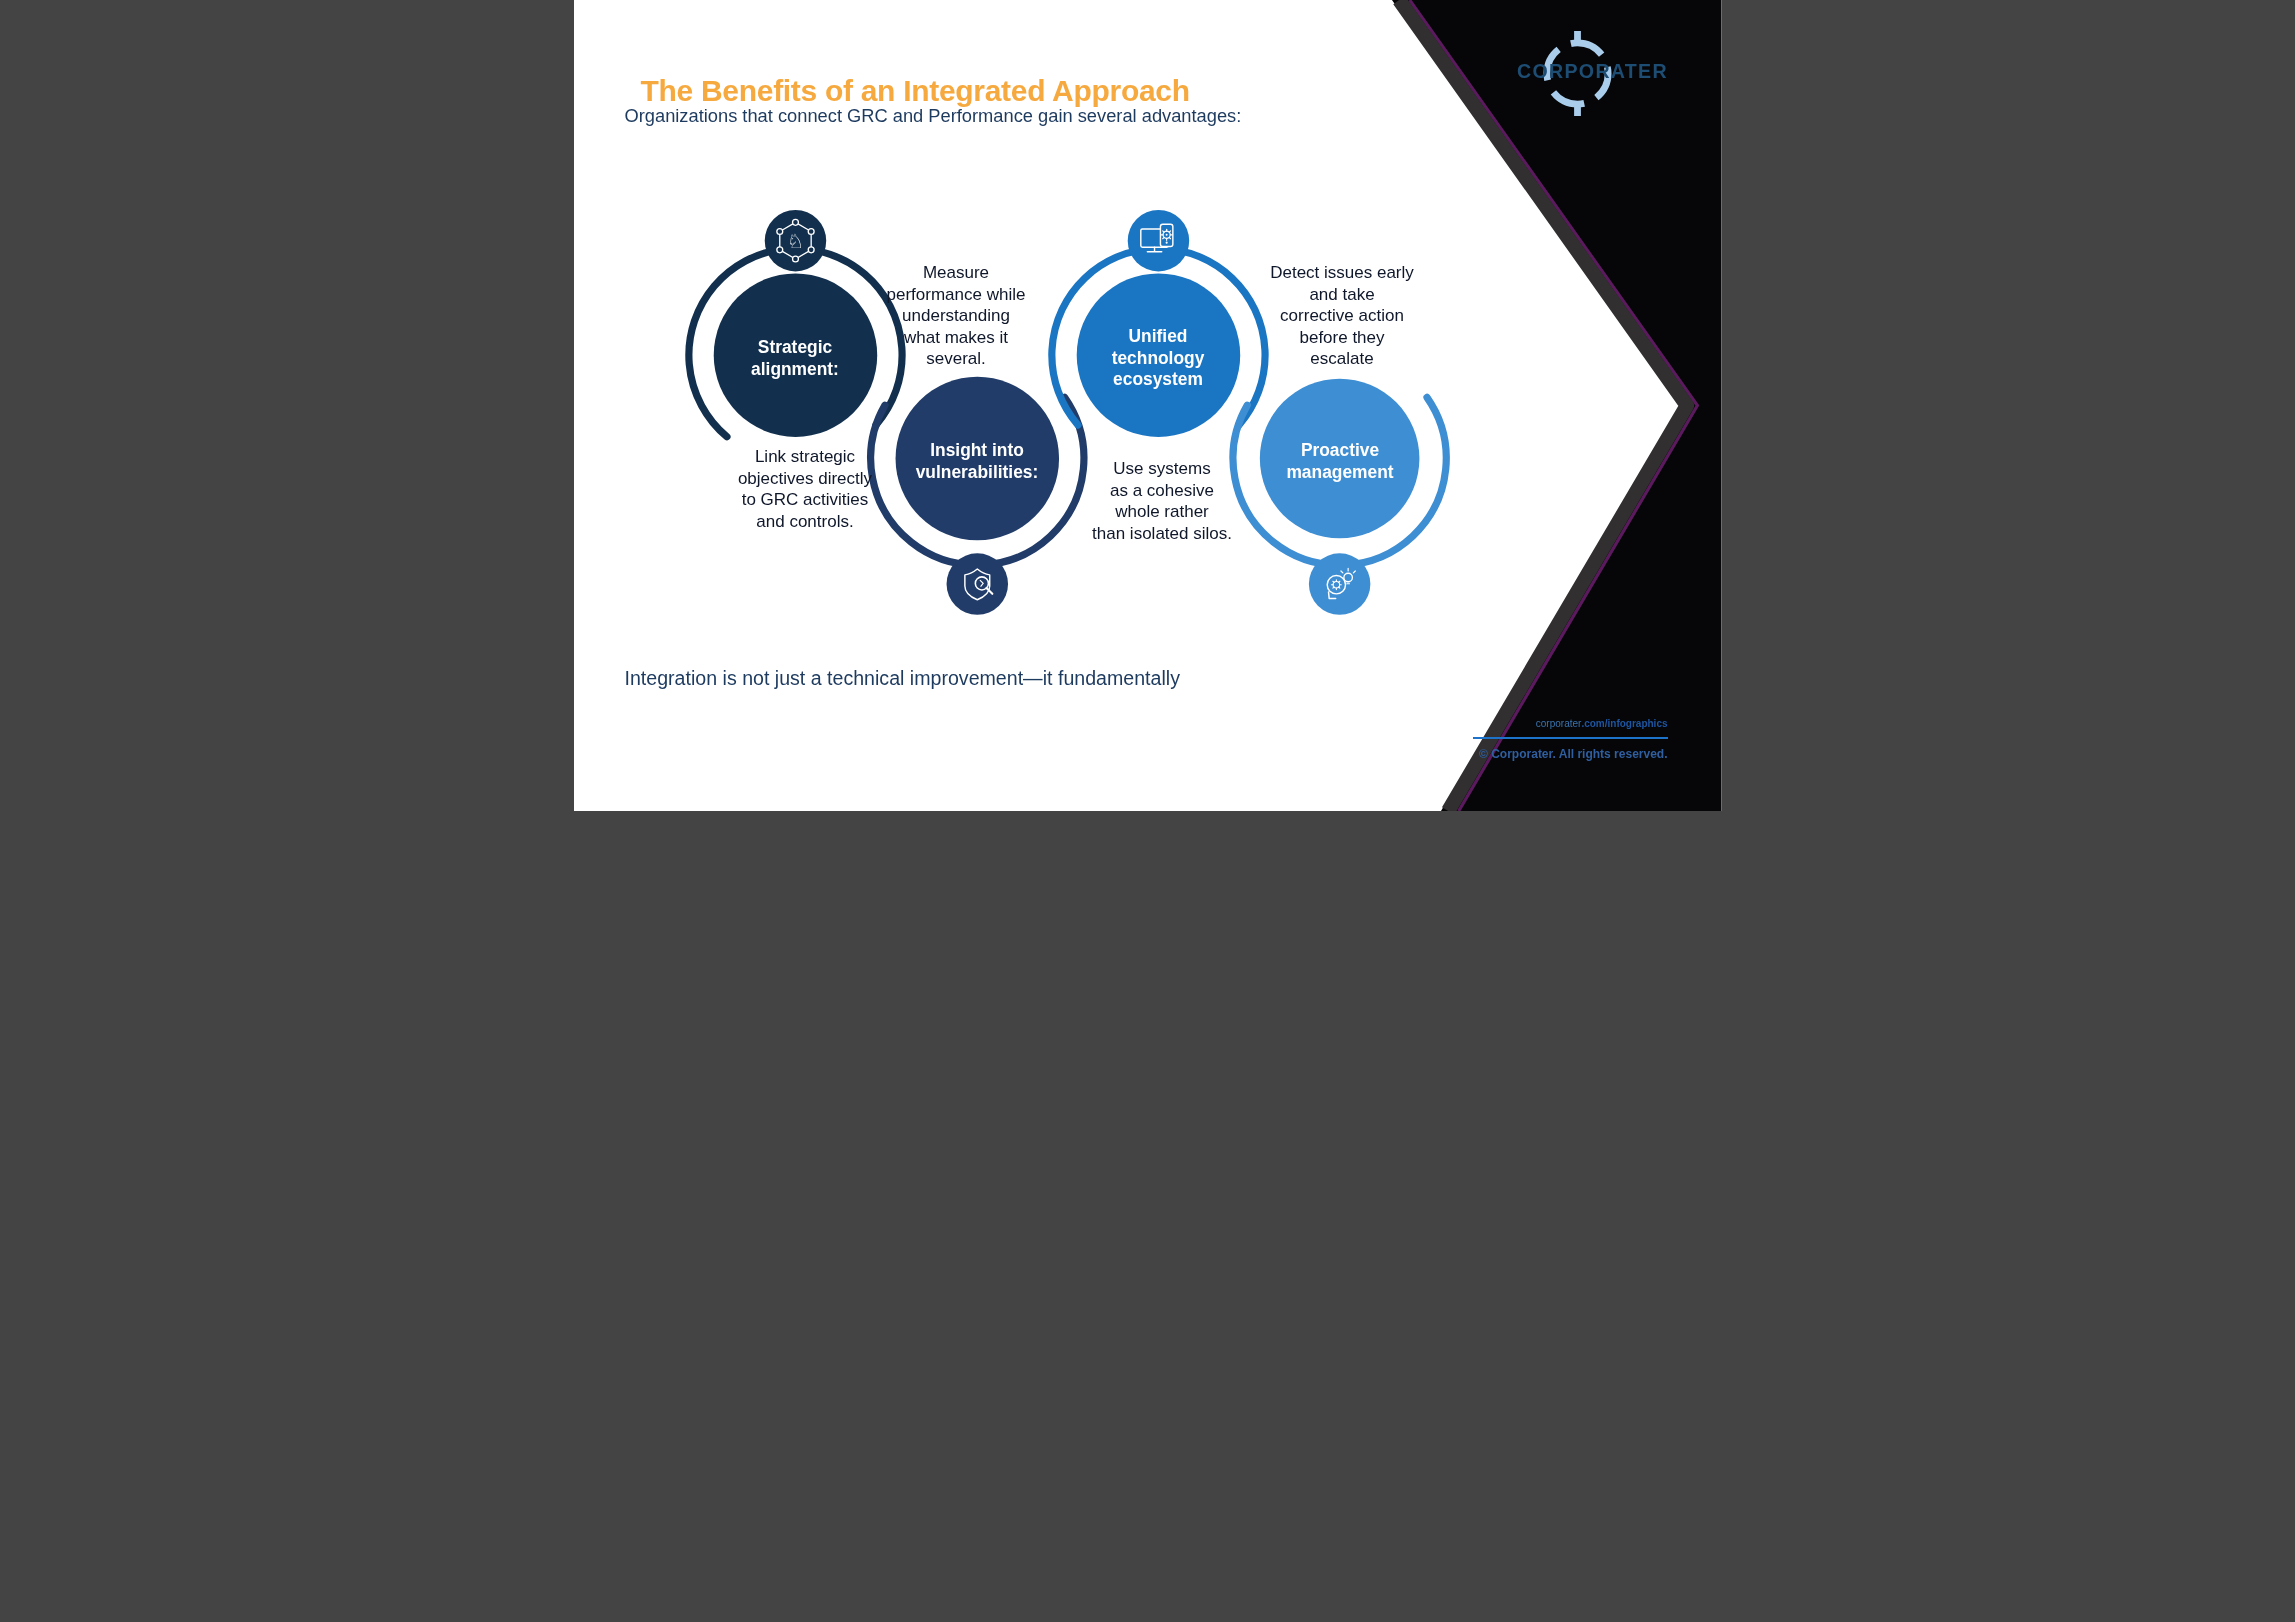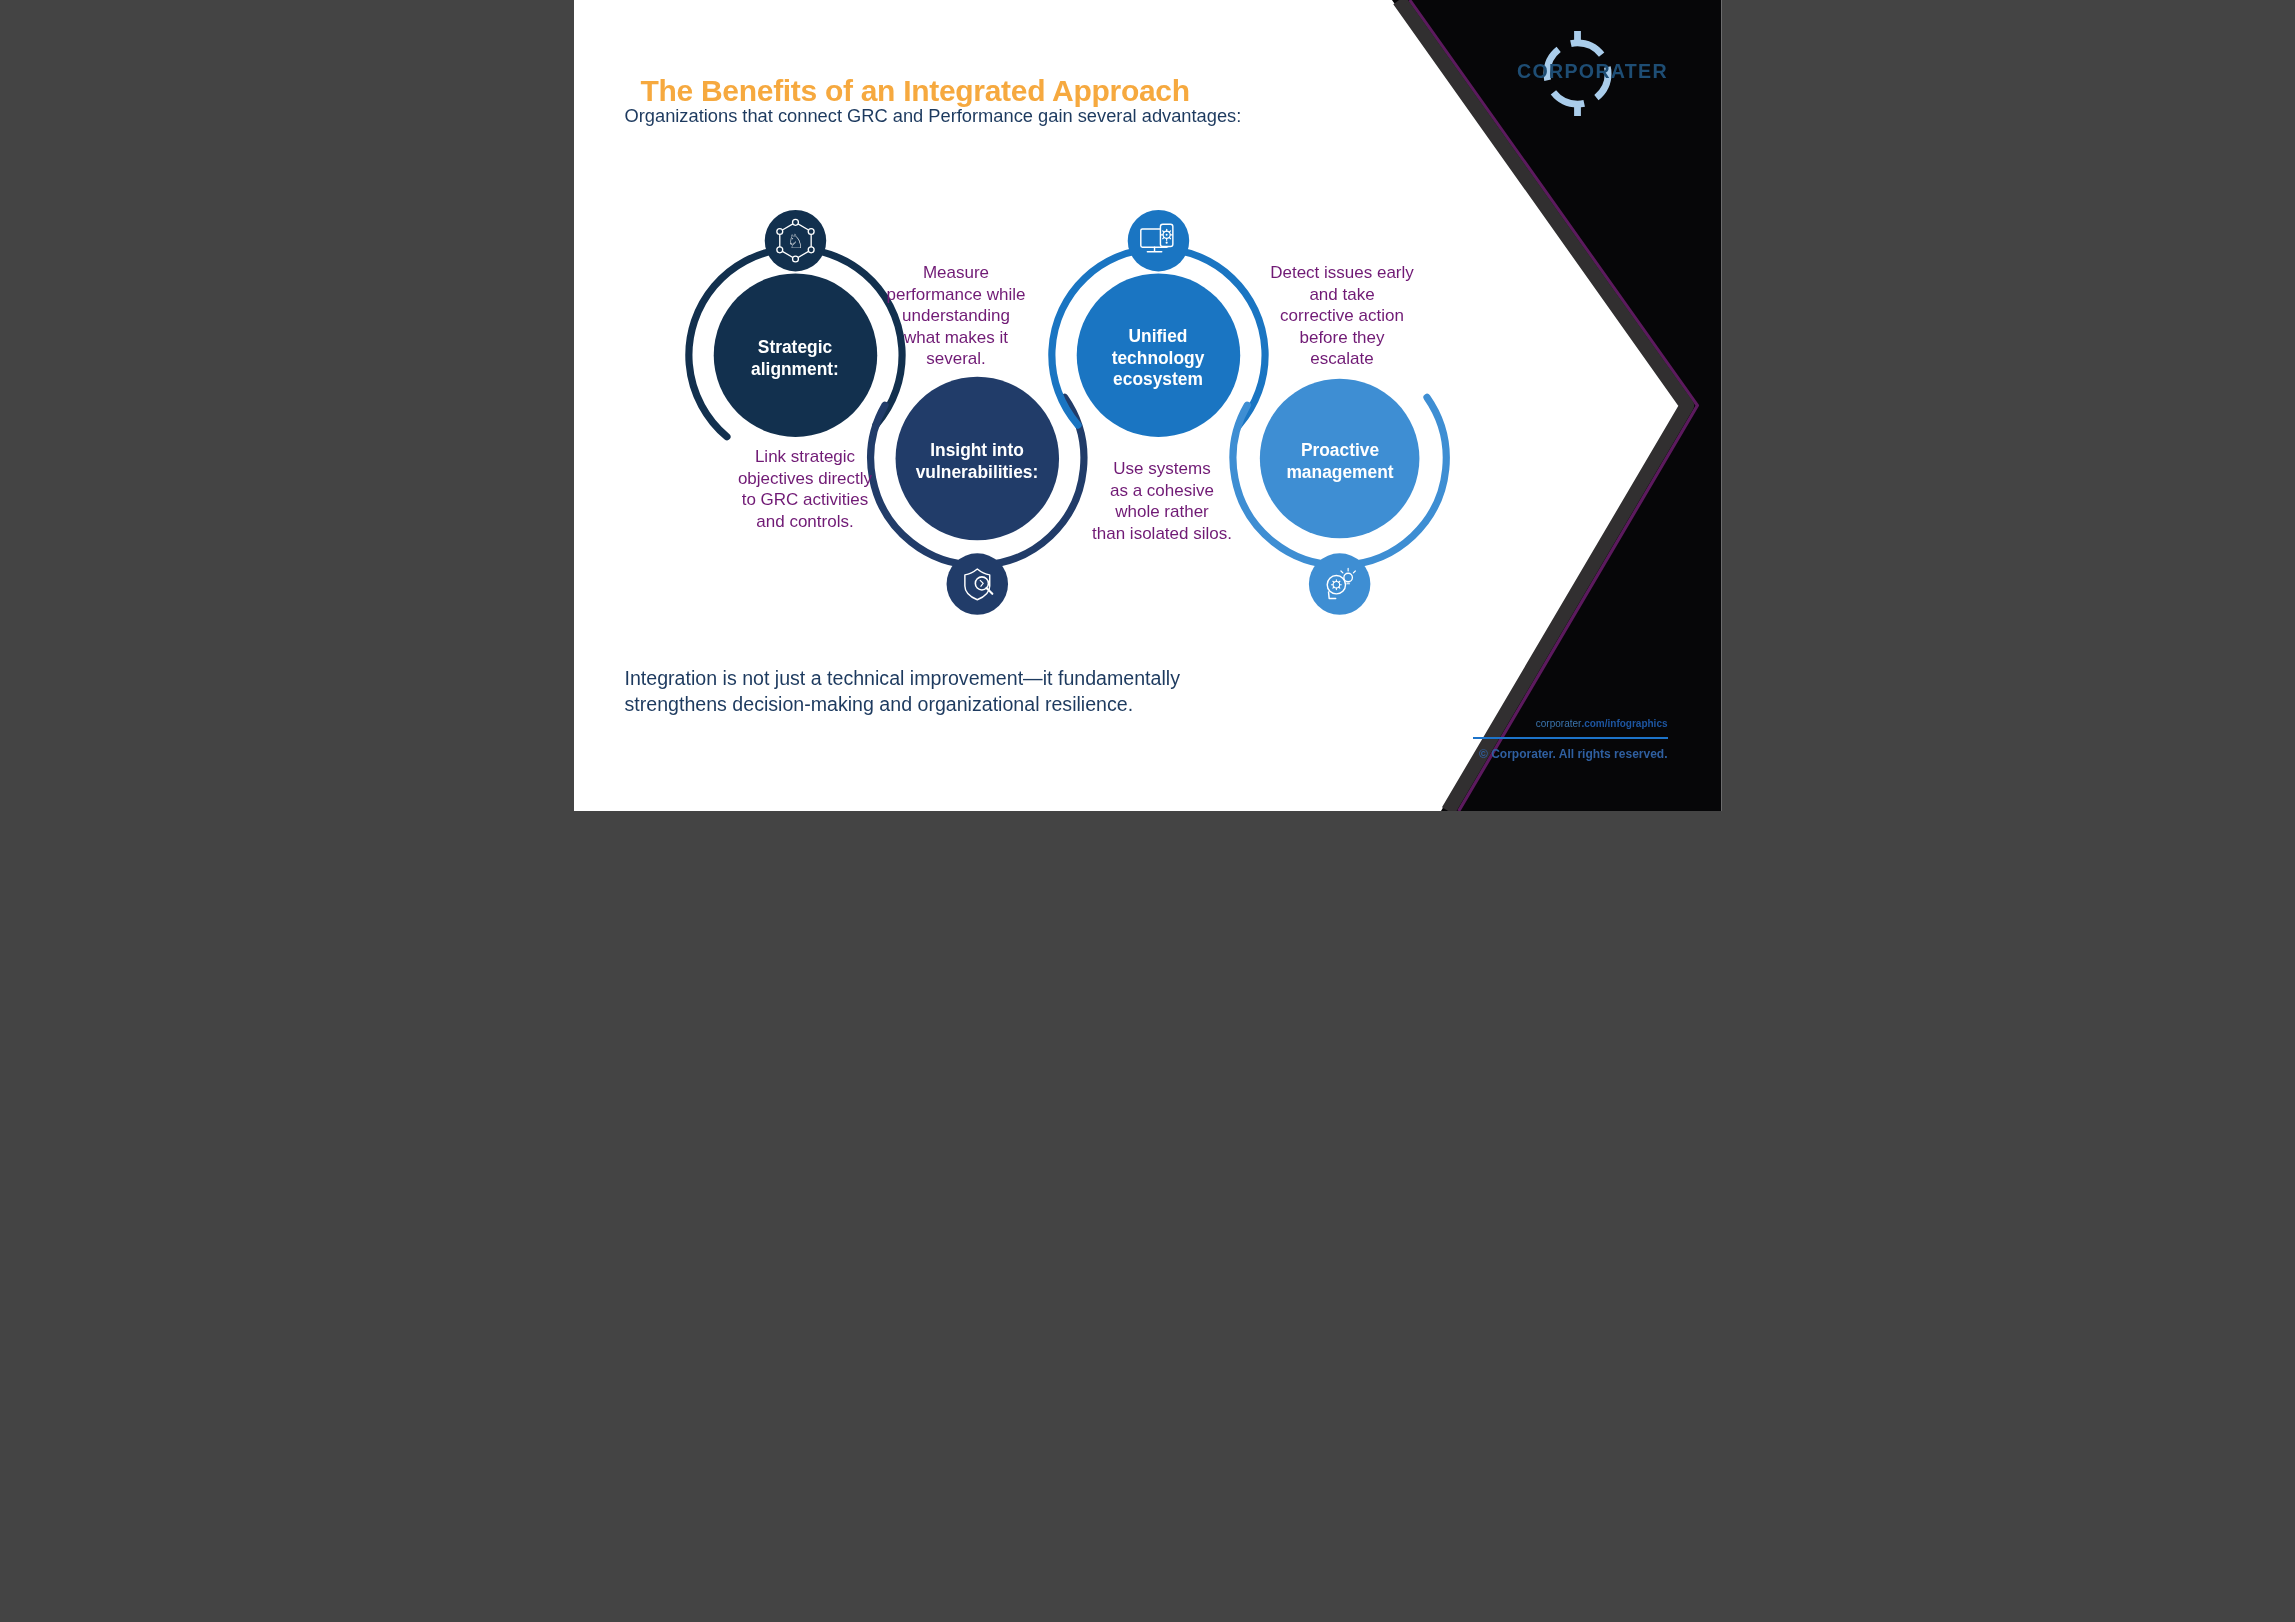--- a/index.html
+++ b/index.html
@@ -21,21 +21,21 @@
   .label{
     text-align:center;color:#ffffff;font-weight:700;
     font-size:18.3px;line-height:21.6px;transform:scaleX(0.95);
   }
   .label .ll{display:block;}
   .l1{left:149px;top:336px;width:144px;}
   .l2{left:331px;top:439px;width:144px;}
   .l3{left:512px;top:325px;width:144px;}
   .l4{left:694px;top:439px;width:144px;}
   .desc{
-    text-align:center;color:#701a75;font-size:17px;line-height:21.6px;font-weight:500;
+    text-align:center;color:#0f172a;font-size:17px;line-height:21.6px;font-weight:500;
   }
   .desc .dl{display:block;}
   .d1{left:127px;top:446px;width:209px;}
   .d2{left:278px;top:262px;width:209px;}
   .d3{left:484px;top:458px;width:209px;}
   .d4{left:664px;top:262px;width:209px;}
   .conclusion{
     left:51px;top:665px;width:654px;
     font-size:19.6px;line-height:26px;color:#1d3a5f;font-weight:500;
   }
@@ -198,21 +198,20 @@
   <div class="abs desc d4">
     <span class="dl">Detect issues early</span>
     <span class="dl">and take</span>
     <span class="dl">corrective action</span>
     <span class="dl">before they</span>
     <span class="dl">escalate</span>
   </div>
 
   <div class="abs conclusion">
     <span class="cl">Integration is not just a technical improvement—it fundamentally</span>
-    <span class="cl">strengthens decision-making and organizational resilience.</span>
   </div>
 
   <div class="abs footer-link">
     <span>corporater</span><b>.com/infographics</b>
   </div>
   <div class="abs footer-rule"></div>
   <div class="abs footer-copy">© Corporater. All rights reserved.</div>
 
 </div>
 

